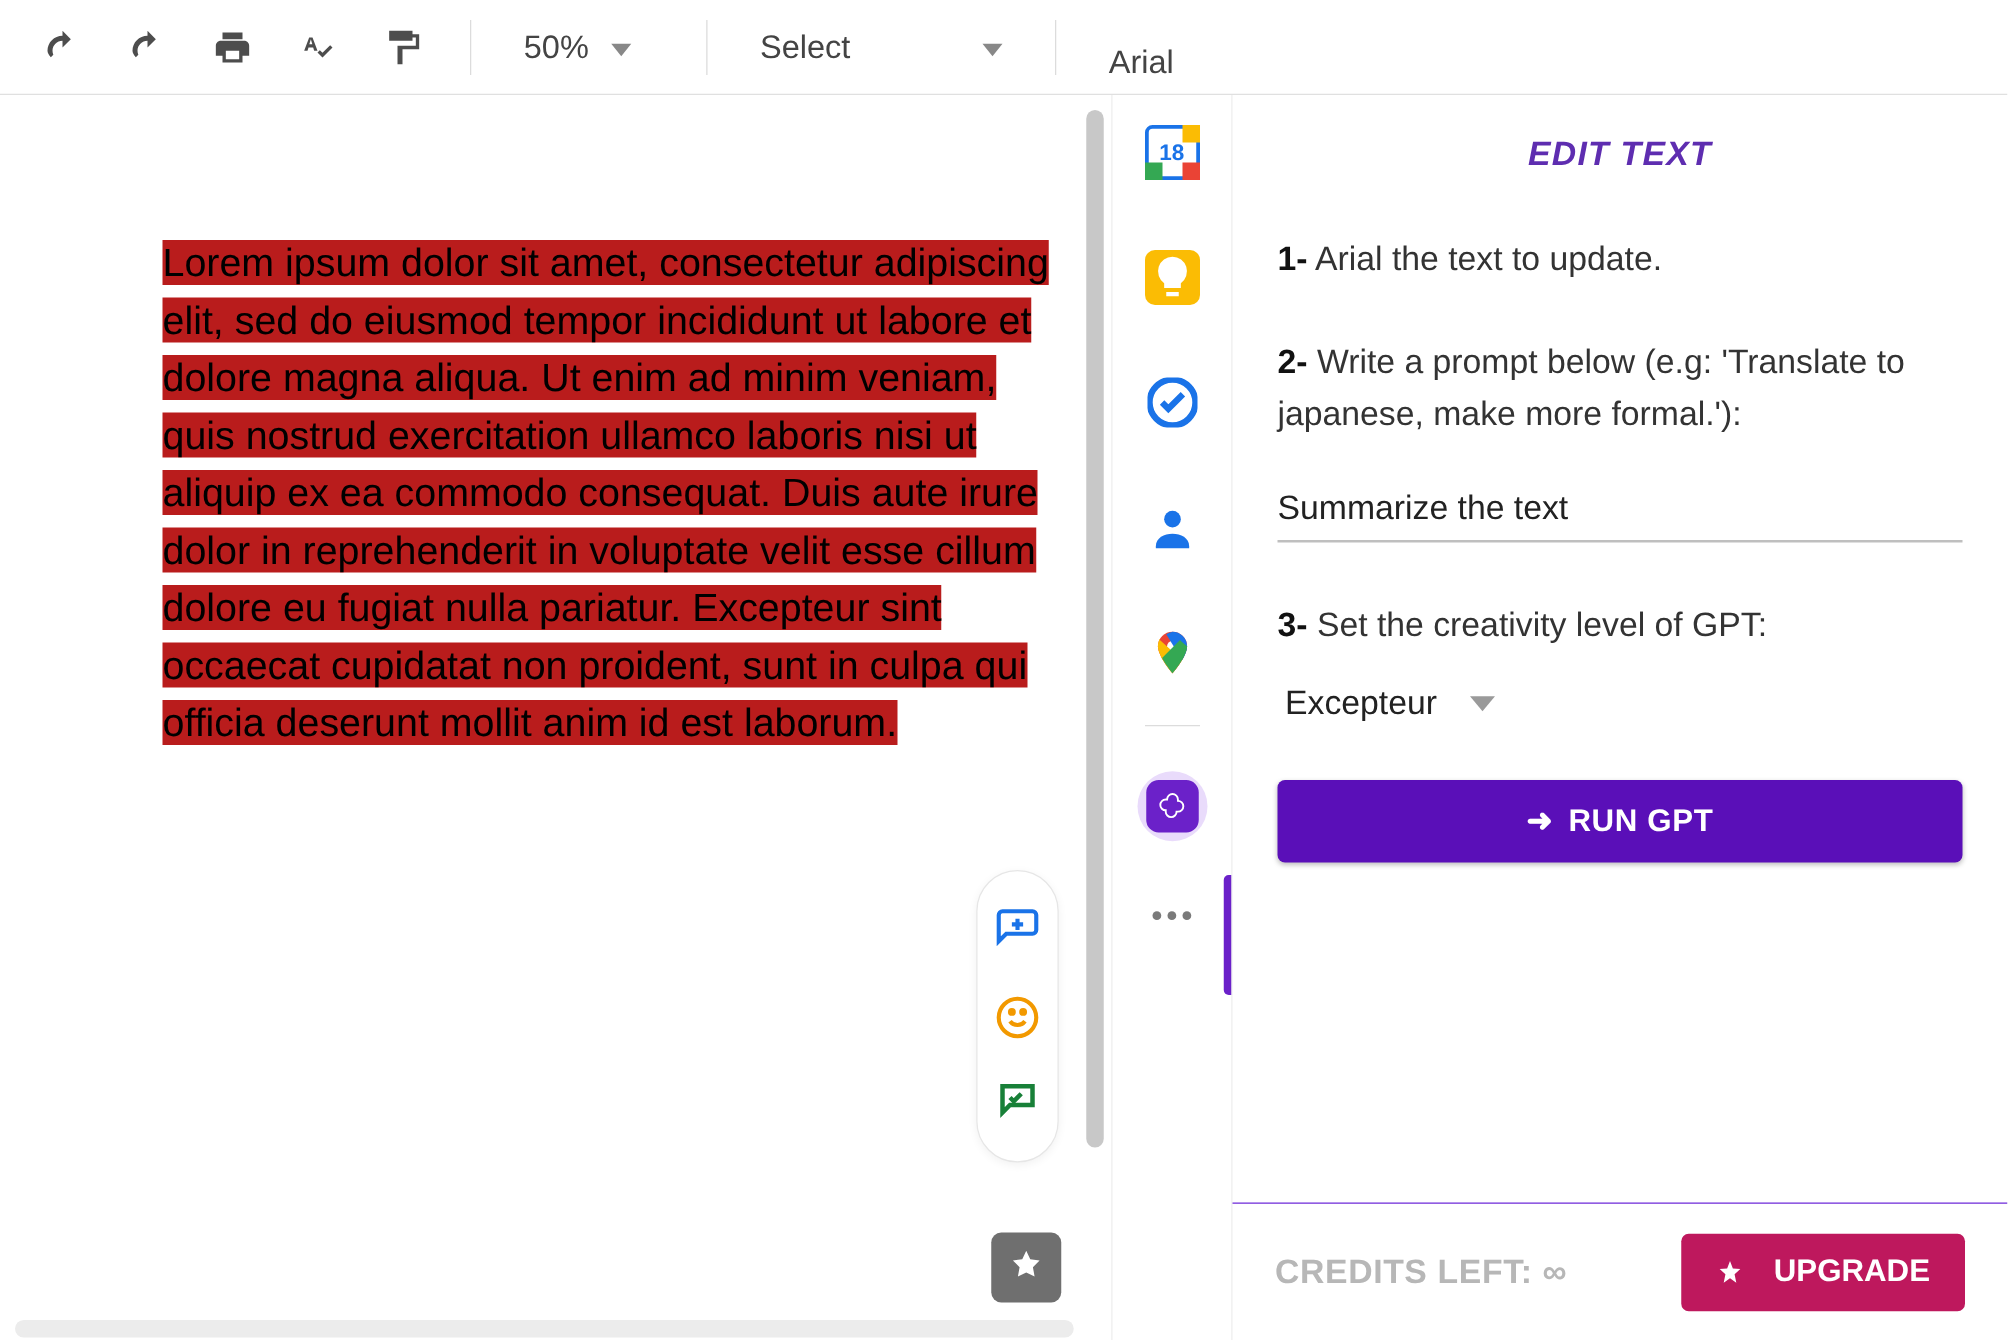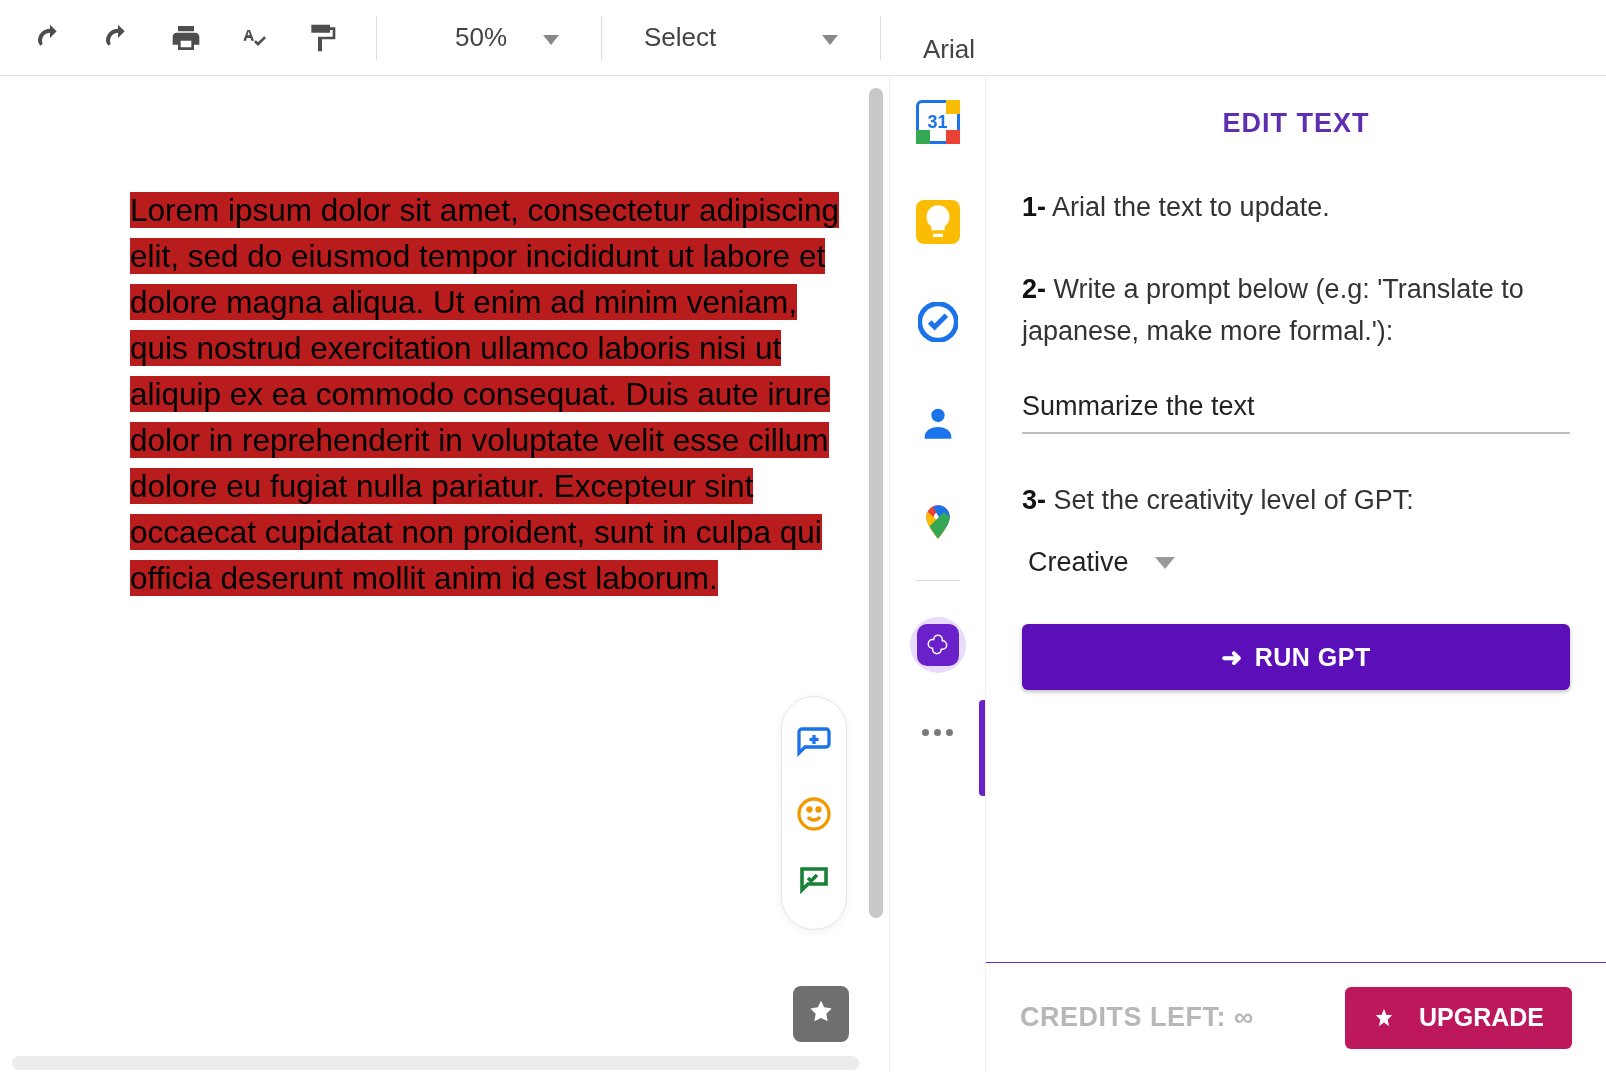--- a/index.html
+++ b/index.html
@@ -14,21 +14,21 @@
     border-bottom: 1px solid #e0e0e0;
     gap: 28px;
     color: #444;
     font-size: 26px;
   }
   .tb-icon { width: 40px; height: 40px; display: flex; align-items: center; justify-content: center; cursor: pointer; color:#4d4d4d; }
   .tb-icon svg { width: 32px; height: 32px; fill: currentColor; }
   .tb-sep { width: 1px; height: 44px; background: #dcdcdc; margin: 0 6px; }
   .tb-select { display: flex; align-items: center; gap: 18px; cursor: pointer; color: #444; padding: 0 8px;}
   .tb-select .caret { width:0; height:0; border-left:8px solid transparent; border-right:8px solid transparent; border-top:10px solid #888; margin-top:4px;}
-  .tb-zoom { width: 120px; justify-content: space-between; margin-left: 36px; }
+  .tb-zoom { width: 120px; justify-content: flex-start; }
   .tb-style { width: 210px; justify-content: space-between; }
   .tb-font { width: 110px; margin-top: 24px; }
 
   
   .columns { display: flex; height: calc(1072px - 76px); }
 
   
   .doc-wrap { width: 890px; position: relative; border-right: 1px solid #eee; }
   .doc-page {
     position: absolute;
@@ -99,20 +99,21 @@
     position: relative;
   }
   .panel-body { padding: 32px 36px 0 36px; flex:1; overflow:auto; }
   .panel-title {
     text-align: center;
     font-size: 27px;
     letter-spacing: 1px;
     font-weight: 700;
     color: #5e2db0;
     margin-bottom: 48px;
+    font-style: italic;
   }
   .step { font-size: 27px; color:#333; line-height:1.55; margin-bottom: 40px;}
   .step b { font-weight:700; color:#111;}
   .prompt-input {
     width: 100%;
     border: none;
     border-bottom: 2px solid #bfbfbf;
     font-size: 27px;
     padding: 2px 0 10px 0;
     outline: none;
@@ -240,21 +241,21 @@
 
     <div class="explore-btn">
       <svg viewBox="0 0 24 24">
           <path d="M12 2l2.4 5 5.6.8-4 4 1 5.6L12 15l-5 2.4 1-5.6-4-4L9.6 7z"></path>
         </svg>
     </div>
   </div>
 
   <div class="rail">
     <div class="app" style="background:#fff;border:3px solid #1a73e8;color:#1a73e8;position:relative;">
-      <span style="font-size:18px;">31</span>
+      <span style="font-size:18px;">18</span>
       <span style="position:absolute;right:-3px;bottom:-3px;width:14px;height:14px;background:#ea4335;"></span>
       <span style="position:absolute;right:-3px;top:-3px;width:14px;height:14px;background:#fbbc04;"></span>
       <span style="position:absolute;left:-3px;bottom:-3px;width:14px;height:14px;background:#34a853;"></span>
     </div>
     <div class="app" style="background:#fbbc04;border-radius:8px;">
       <svg viewBox="0 0 24 24" fill="#fff">
           <path d="M9 21h6v-2H9v2zm3-19a7 7 0 0 0-4 12.7V17h8v-2.3A7 7 0 0 0 12 2z"></path>
         </svg>
     </div>
     <div class="app">
@@ -306,21 +307,21 @@
         <b>2-</b><span> Write a prompt below (e.g: 'Translate to japanese, make more formal.'):</span>
       </div>
 
       <input class="prompt-input" type="text" value="Summarize the text" style="">
 
       <div class="step" style="margin-bottom:26px;">
         <b>3-</b><span> Set the creativity level of GPT:</span>
       </div>
 
       <div class="creativity">
-        <span>Creative</span>
+        <span>Excepteur</span>
         <span class="caret"></span>
       </div>
 
       <button class="run-btn">
         <span>➜</span>
         <span>RUN GPT</span>
       </button>
     </div>
 
     <div class="panel-footer">

